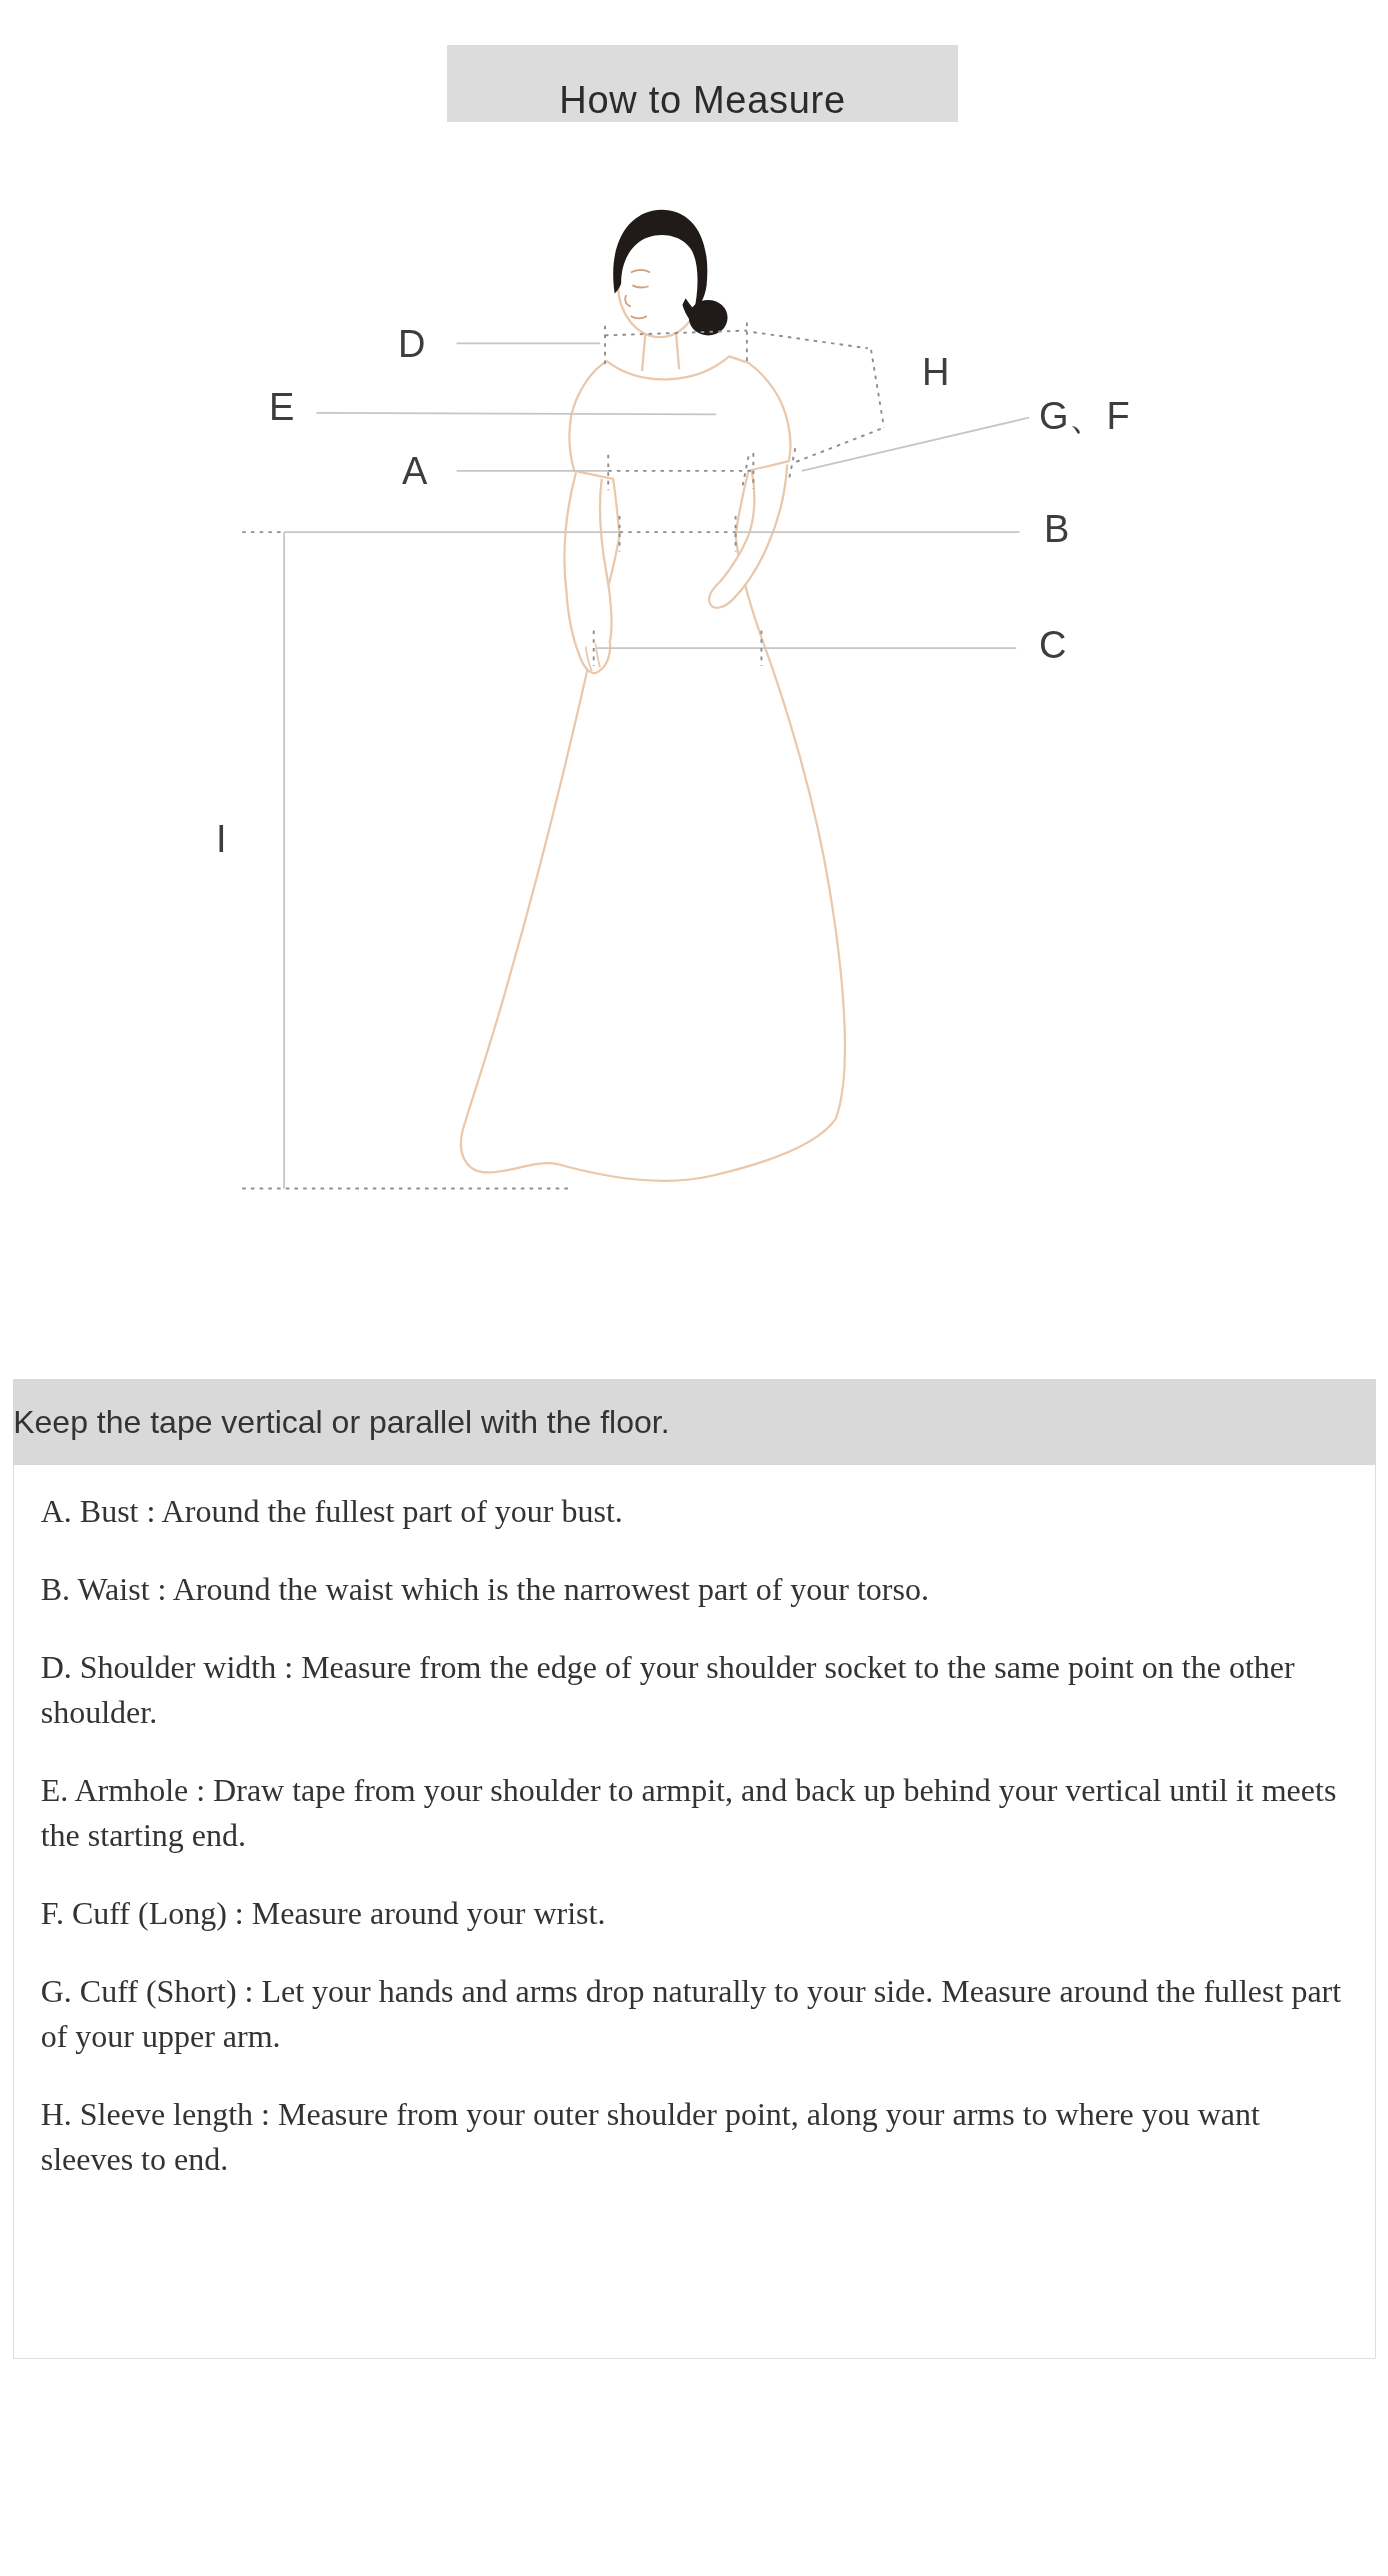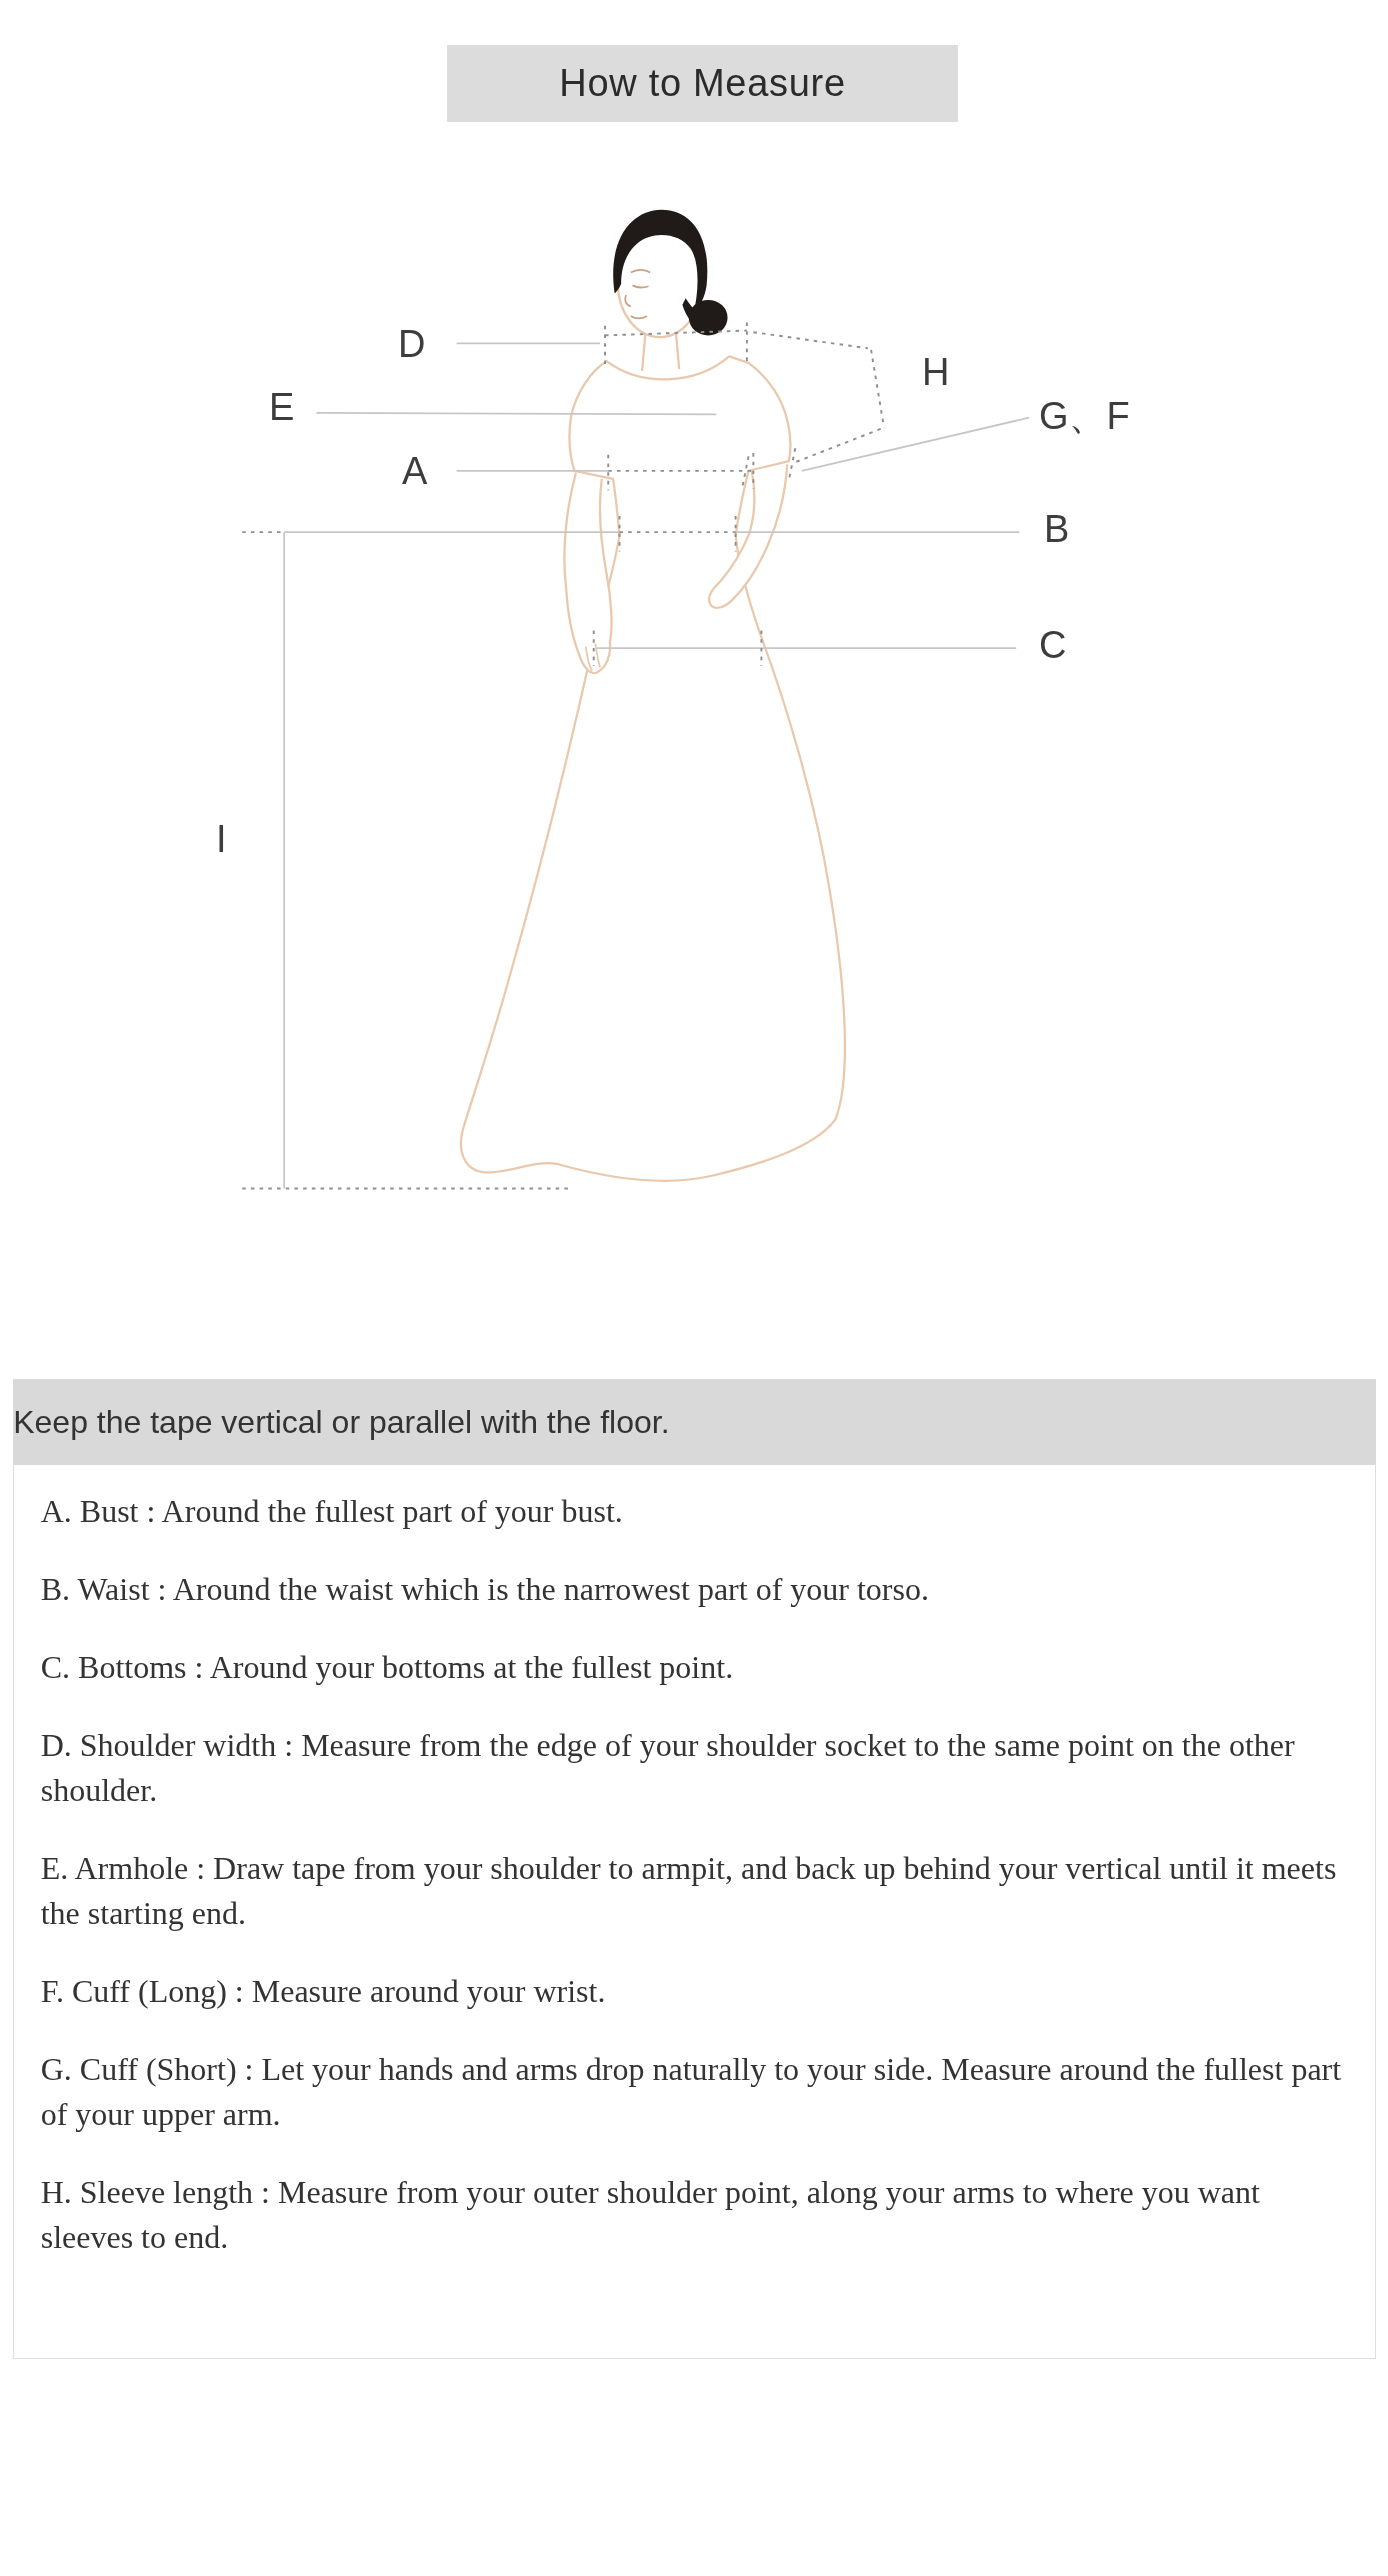--- a/index.html
+++ b/index.html
@@ -7,21 +7,21 @@
   body {
     width: 1389px; height: 2576px;
     font-family: "Liberation Sans", "DejaVu Sans", sans-serif;
     color: #333;
   }
   .page { position: relative; width: 1389px; height: 2576px; background: #fff; overflow: hidden; }
 
   .title-box {
     position: absolute; left: 447px; top: 45px; width: 511px; height: 77px;
     background: #dcdcdc;
-    display: flex; align-items: center; justify-content: center;
+    display: flex; align-items: flex-end; justify-content: center;
   }
   .title-text { font-size: 38px; color: #2b2b2b; letter-spacing: 0.7px; }
 
   .diagram { position: absolute; left: 0; top: 0; width: 1389px; height: 1290px; }
   .figure-svg { position: absolute; left: 0; top: 0; width: 1389px; height: 1290px; }
 
   .m-label {
     position: absolute; font-size: 38px; line-height: 42px; color: #3d3d3d;
     white-space: nowrap;
   }
@@ -114,21 +114,20 @@
     <span class="m-label" style="left:216px; top:818px;">I</span>
   </div>
 
   <div class="note-bar">
     <span>Keep the tape vertical or parallel with the floor.</span>
   </div>
 
   <div class="instructions">
     <p class="instr">A. Bust :  Around the fullest part of your bust.</p>
     <p class="instr">B. Waist :  Around the waist which is the narrowest part of your torso.</p>
-    <p class="instr">C. Bottoms :  Around your bottoms at the fullest point.</p>
     <p class="instr">D. Shoulder width :  Measure from the edge of your shoulder socket to the same point on the other shoulder.</p>
     <p class="instr">E. Armhole : Draw tape from your shoulder to armpit, and back up behind your vertical until it meets the starting end.</p>
     <p class="instr">F. Cuff (Long) : Measure around your wrist.</p>
     <p class="instr">G. Cuff (Short) : Let your hands and arms drop naturally to your side. Measure around the fullest part of your upper arm.</p>
     <p class="instr">H. Sleeve length : Measure from your outer shoulder point, along your arms to where you want sleeves to end.</p>
   </div>
 
 </div>
 
 

